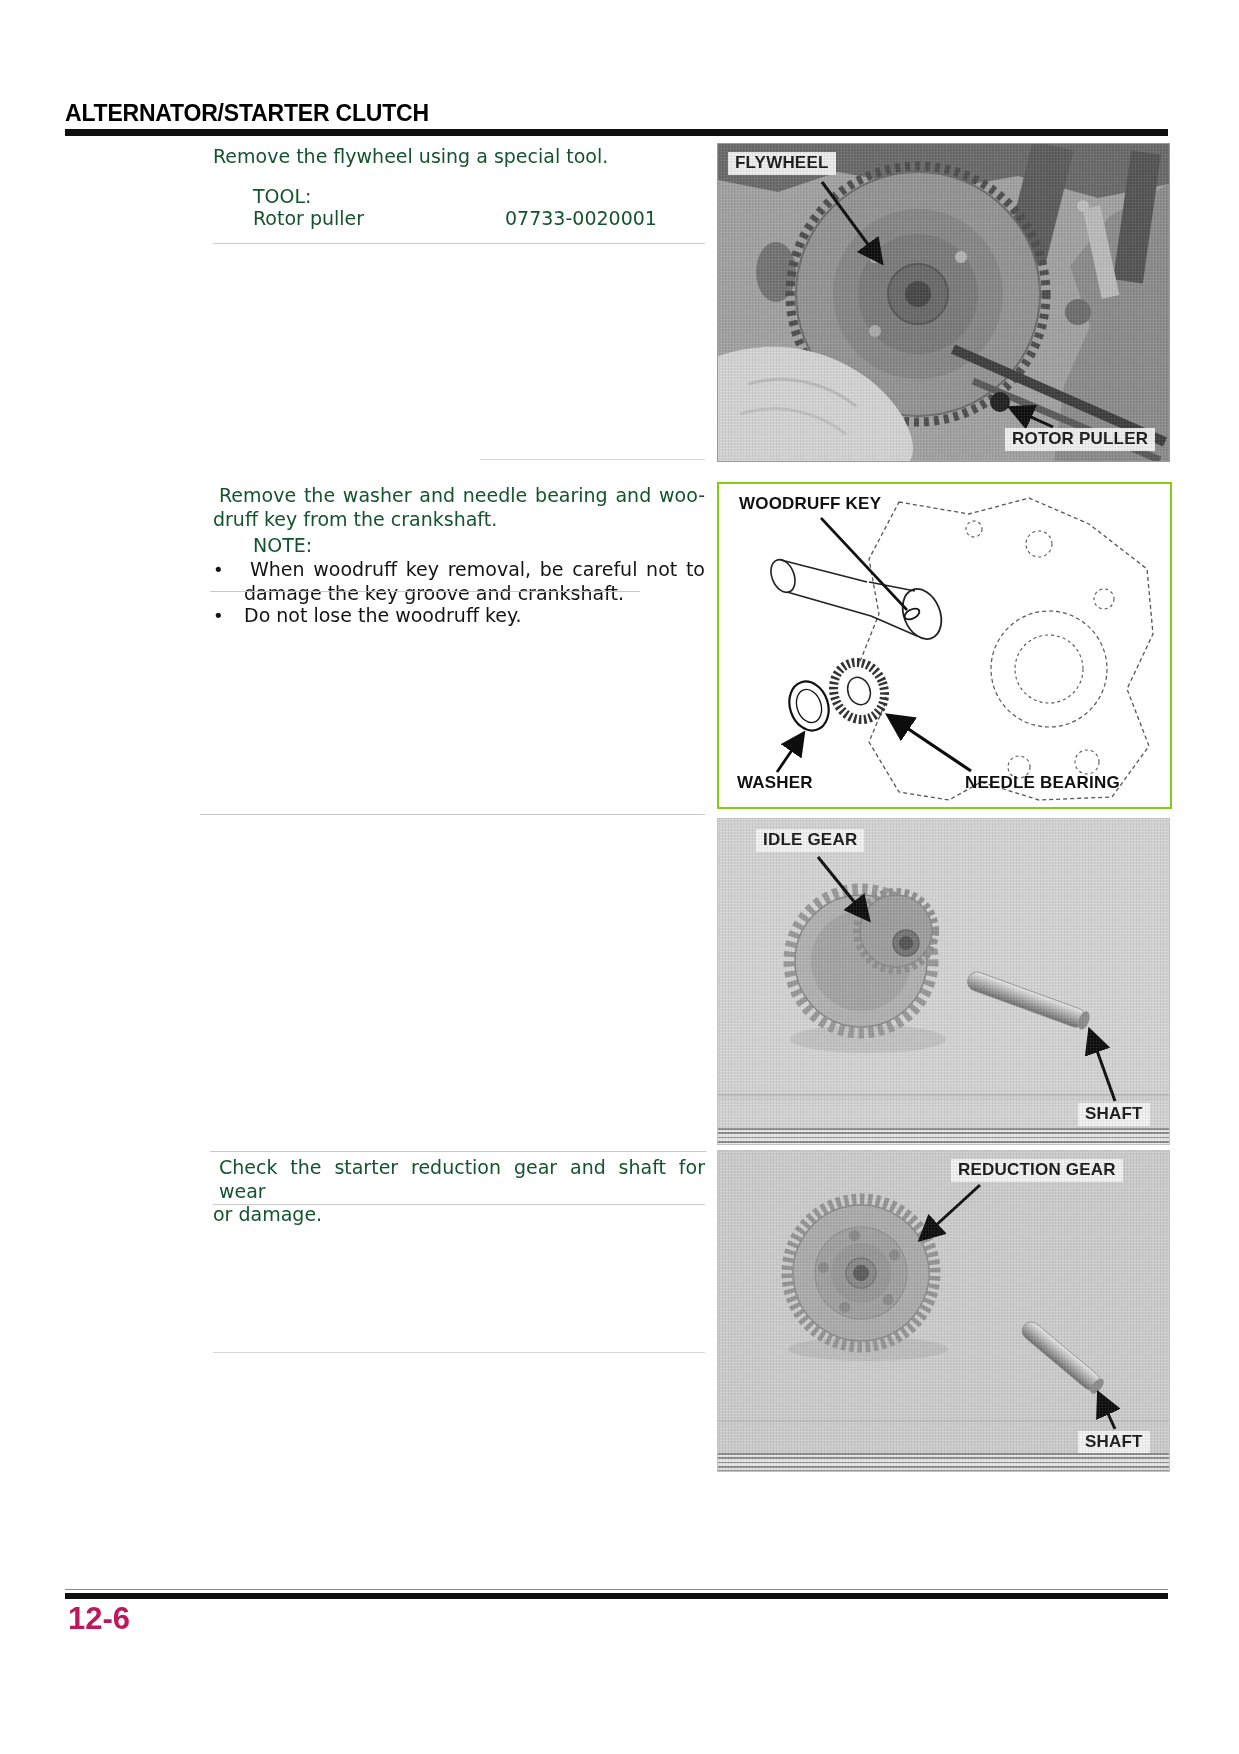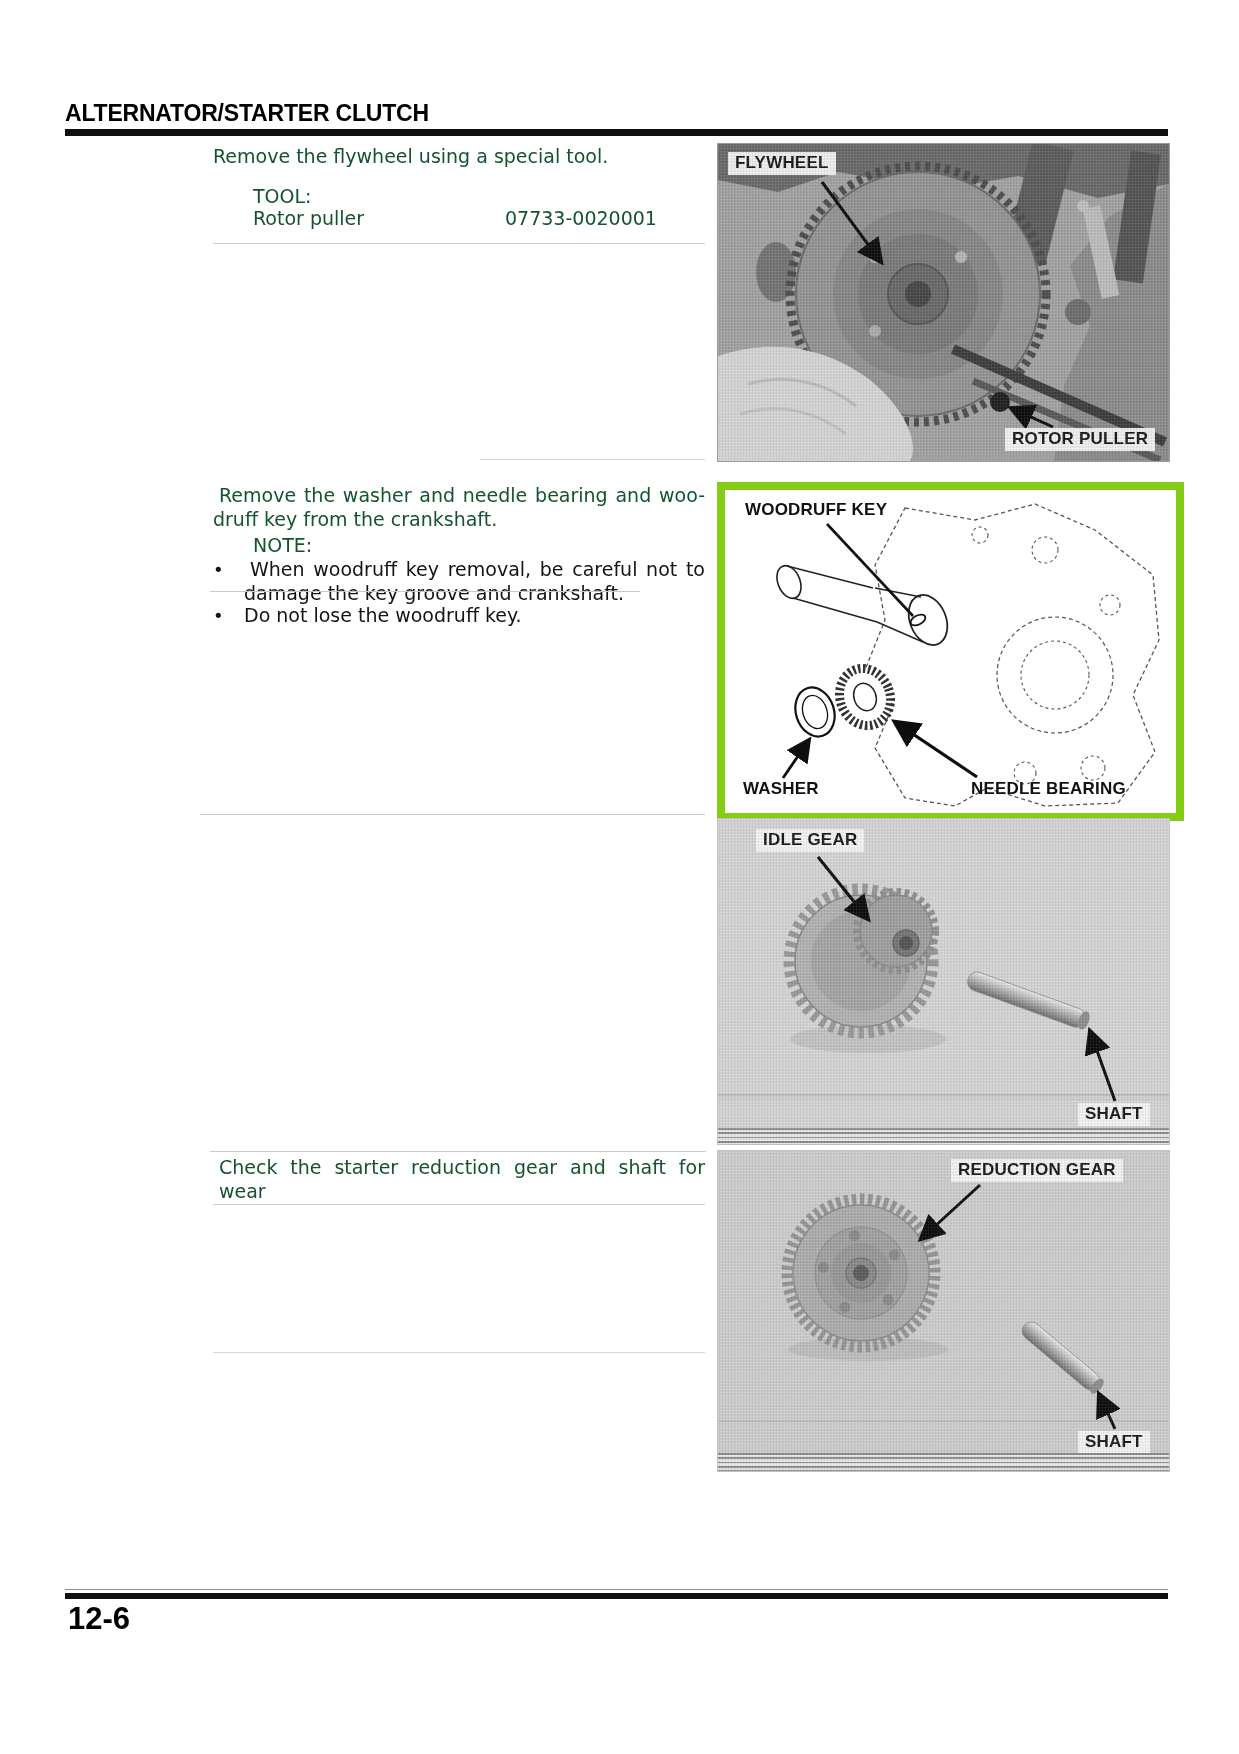--- a/index.html
+++ b/index.html
@@ -18,21 +18,21 @@
   .bold { font-weight:400;margin-left:40px; }
   .just { text-align:justify; text-align-last:justify;margin-left:6px; }
   .tool-row { position:absolute; left:213px; width:492px; }
   .tool-num { position:absolute; left:252px; top:0; }
   .note-item { position:absolute; left:213px; width:492px; display:flex; }
   .note-dot { width:31px; font-size:18px; line-height:23.5px; }
   .note-lines { flex:1; font-size:19px; line-height:23.5px; }
   .figure { position:absolute; overflow:hidden; }
   .photo { background:#a8a8a8; border:1px solid #9a9a9a; }
   .photo-light { background:#d6d6d6; border:1px solid #c2c2c2; }
-  .drawing { background:#ffffff; border:8px solid #84cc16; }
+  .drawing { background:#ffffff; border:2px solid #84cc16; }
   .halftone::after {
     content:""; position:absolute; inset:0; pointer-events:none;
     background:
       repeating-linear-gradient(90deg, rgba(255,255,255,.06) 0 1px, rgba(0,0,0,.045) 1px 2px, rgba(0,0,0,0) 2px 3px),
       repeating-linear-gradient(0deg, rgba(255,255,255,.05) 0 1px, rgba(0,0,0,.04) 1px 3px);
   }
   .photo-label {
     position:absolute; white-space:nowrap;
     font-family:"Liberation Sans","DejaVu Sans",sans-serif;
     font-size:17px; font-weight:700; letter-spacing:.2px; color:#191919;
@@ -46,21 +46,21 @@
   .artifact-line { position:absolute; height:1px; background:#c9c9c9; }
   .stripes {
     position:absolute; left:-2px; right:-2px; bottom:0;
     background:repeating-linear-gradient(180deg,#8f8f8f 0 1.6px,#e9e9e9 1.6px 4.3px);
   }
   .footer-rule-thin { position:absolute; left:65px; top:1589px; width:1103px; height:1px; background:#8a8a8a; }
   .footer-rule { position:absolute; left:65px; top:1593px; width:1103px; height:6px; background:#0f0f0f; }
   .page-number {
     position:absolute; left:68px; top:1601px;
     font-family:"Liberation Sans","DejaVu Sans",sans-serif;
-    font-size:31px; font-weight:700; color:#000000;
+    font-size:31px; font-weight:700; color:#be185d;
   }
   svg { display:block; }
 </style>
 </head>
 <body>
 
 <div class="page">
 
   <svg width="0" height="0" style="position:absolute" aria-hidden="true">
     <defs>
@@ -194,20 +194,21 @@
       <line x1="397" y1="282" x2="372" y2="212" stroke="#0d0d0d" stroke-width="3" marker-end="url(#ah)"></line>
     </svg>
     <div class="photo-label" style="left:38px; top:10px;">IDLE GEAR</div>
     <div class="photo-label" style="left:360px; top:284px;">SHAFT</div>
     <div class="stripes" style="height:16px;"></div>
   </div>
 
   <div class="artifact-line" style="left:210px; top:1151px; width:496px;"></div>
   <div class="body-text" style="left:213px; top:1156px; width:492px;">
     <div class="just">Check the starter reduction gear and shaft for wear</div>
+    <div>or damage.</div>
   </div>
   <div class="artifact-line" style="left:213px; top:1204px; width:492px;"></div>
   <div class="artifact-line" style="left:213px; top:1352px; width:492px; background:#d8d8d8;"></div>
 
   <div class="figure photo-light halftone" style="left:717px; top:1150px; width:451px; height:320px;">
     <svg width="451" height="320" viewBox="0 0 451 320">
       <rect x="0" y="0" width="451" height="320" fill="#cfcfcf"></rect>
       <ellipse cx="150" cy="198" rx="80" ry="12" fill="rgba(0,0,0,0.07)"></ellipse>
       <g transform="rotate(-10 143 122)">
         <circle cx="143" cy="122" r="74" fill="none" stroke="#969696" stroke-width="11" stroke-dasharray="4.5 3.5"></circle>

